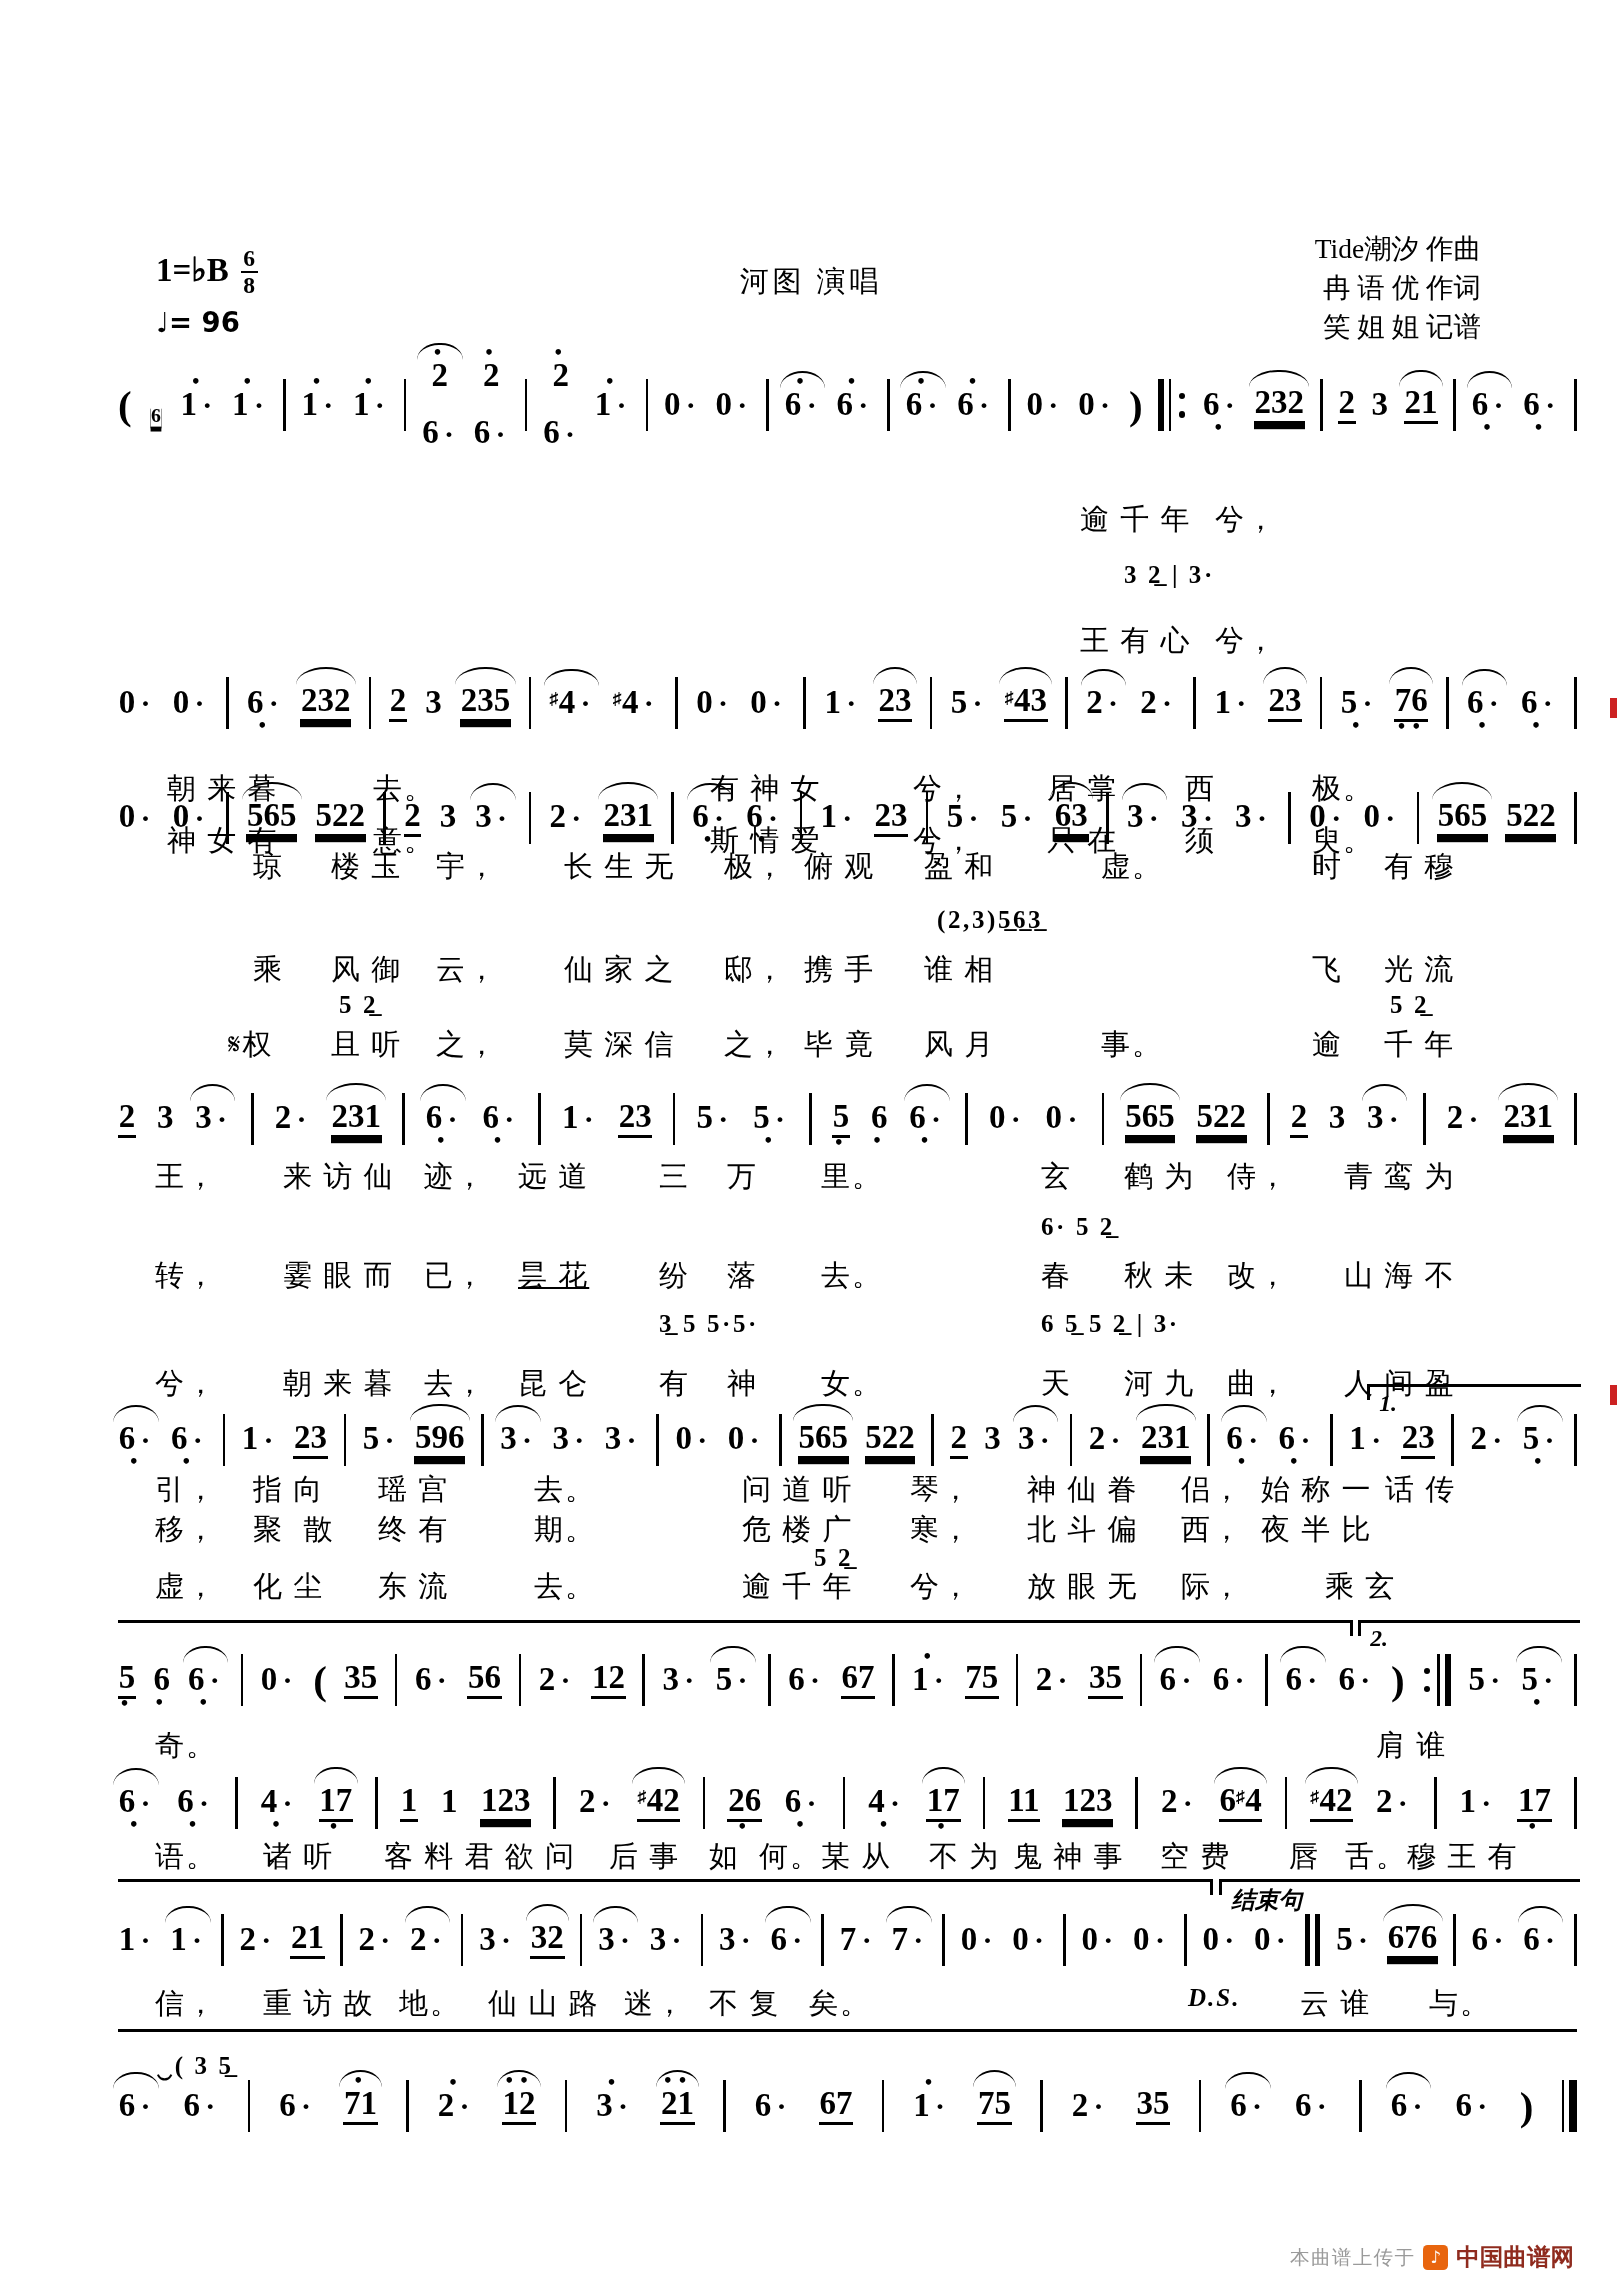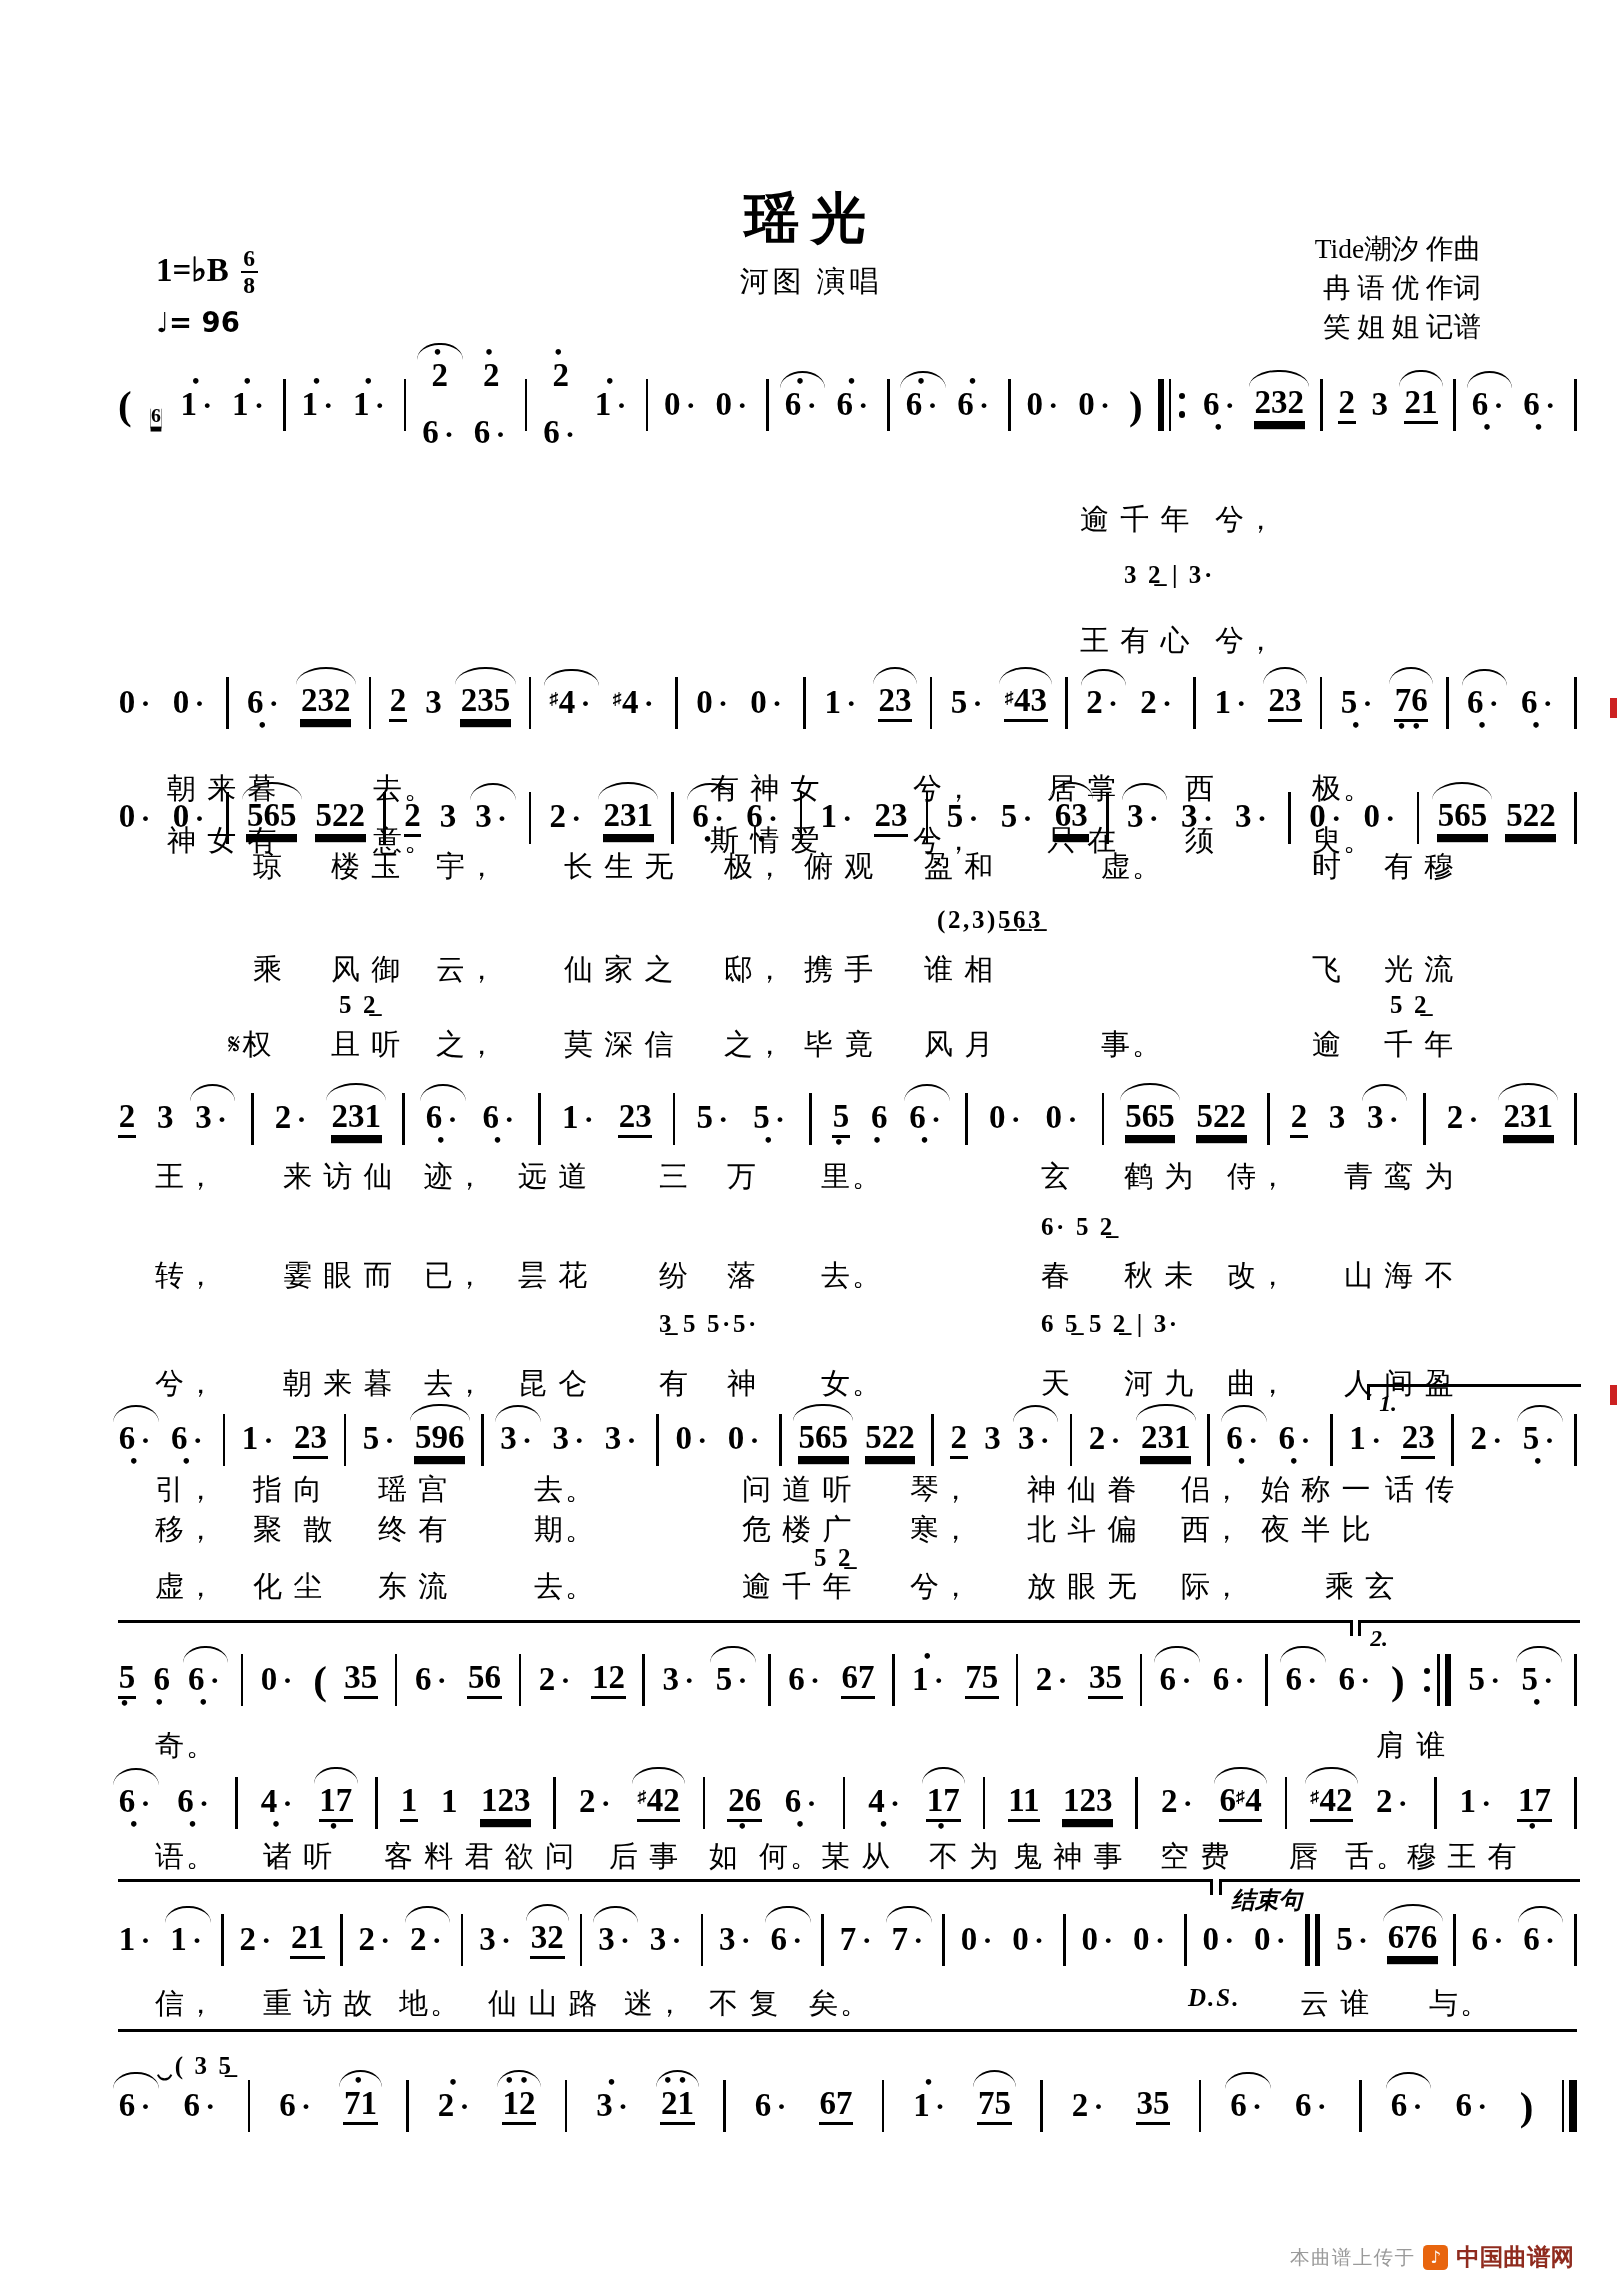--- a/index.html
+++ b/index.html
@@ -53,21 +53,20 @@
   .upl{font:19.6px "Liberation Sans",sans-serif;color:#9a9a9a;letter-spacing:1.3px;}
   .logo{width:25px;height:25px;border-radius:4.6px;display:flex;align-items:center;justify-content:center;
         font:bold 17px "DejaVu Sans",sans-serif;color:#fff;}
   .site{font:bold 23.6px "Liberation Serif",serif;}
   .mark{position:absolute;left:1610px;width:6.5px;height:19.6px;}
 </style>
 </head>
 <body>
 
 <div class="page">
-  <div class="title">瑶光</div>
   <div class="subtitle">河图 演唱</div>
   <div class="credits">
     <div>Tide潮汐 作曲</div>
     <div>冉 语 优 作词</div>
     <div>笑 姐 姐 记谱</div>
   </div>
   <div class="keybox">
     <span>1=♭B</span>
     <span class="frac">
       <b>6</b>
@@ -1076,21 +1075,21 @@
           <span class="cell" style="left: 1109px;">侍，</span>
           <span class="cell" style="left: 1226px;">青 鸾 为</span>
         </div>
         <div class="smallrow" style="top: 140px;">
           <span class="cell" style="left: 923px;">6·   5  2̲</span>
         </div>
         <div class="lyrow" style="top: 183px;">
           <span class="cell" style="left: 37px;">转，</span>
           <span class="cell" style="left: 165px;">霎 眼 而</span>
           <span class="cell" style="left: 306px;">已，</span>
-          <span class="cell" style="left: 400px;">昙 花</span>
+          <span class="cell" style="left: 400px; text-decoration: underline;">昙 花</span>
           <span class="cell" style="left: 541px;">纷</span>
           <span class="cell" style="left: 609px;">落</span>
           <span class="cell" style="left: 703px;">去。</span>
           <span class="cell" style="left: 923px;">春</span>
           <span class="cell" style="left: 1006px;">秋 未</span>
           <span class="cell" style="left: 1109px;">改，</span>
           <span class="cell" style="left: 1226px;">山 海 不</span>
         </div>
         <div class="smallrow" style="top: 237px;">
           <span class="cell" style="left: 541px;">3̲  5  5·5·</span>

